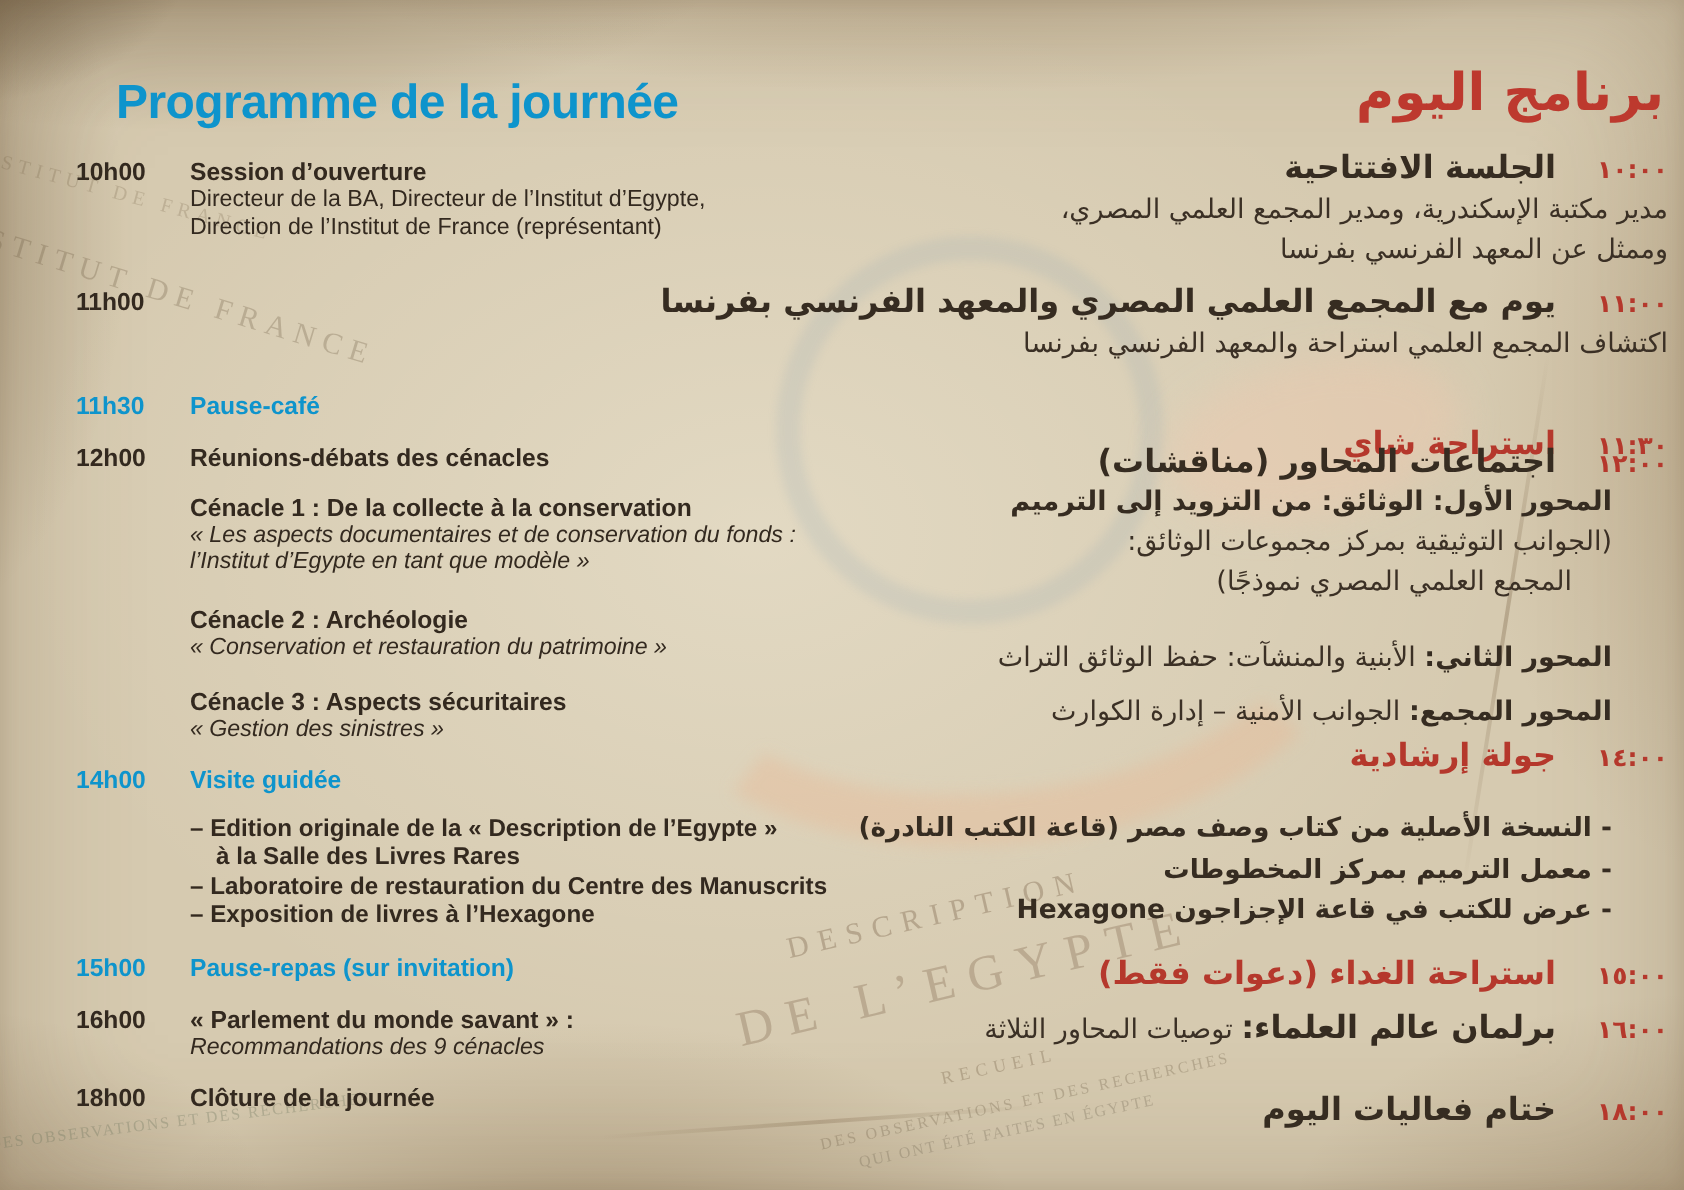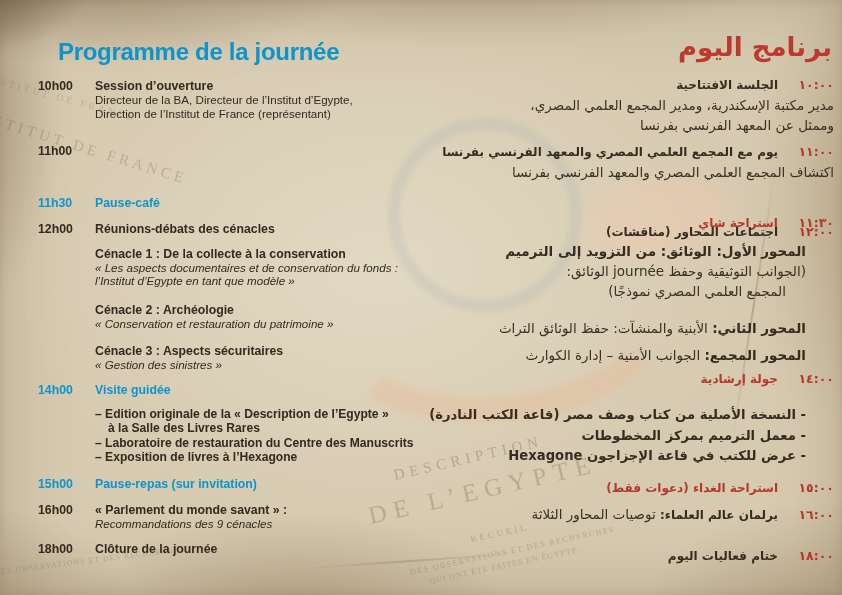--- a/index.html
+++ b/index.html
@@ -61,21 +61,21 @@
   .fr-sub .fr-line { line-height:13.4px; }
   .hl { color:#0e94cc; }
   .bullet-cont { padding-left:13px; }
   .fr-bullets .fr-line { font-weight:bold; font-size:12.1px; line-height:14.4px; }
   
   .ar-row { position:absolute; right:8px; direction:rtl; text-align:right; white-space:nowrap;
             font-family:"DejaVu Sans",sans-serif; color:#3b3025; }
   .ar-head { line-height:20px; }
   .ar-time { display:inline-block; width:40px; text-align:right; direction:ltr; unicode-bidi:embed;
              margin-left:16px; font-weight:bold; font-size:12.5px; color:#b5382c; vertical-align:baseline; }
-  .ar-label { font-weight:bold; font-size:12px; color:#362c21; }
+  .ar-label { font-weight:bold; font-size:16px; color:#362c21; }
   .ar-label.red { color:#b5382c; }
   .ar-line { font-weight:normal; font-size:13.5px; line-height:20px; }
   .ar-sub { position:absolute; right:36px; direction:rtl; text-align:right; white-space:nowrap;
             font-family:"DejaVu Sans",sans-serif; color:#3b3025; }
   .ar-sub .ar-bold { font-weight:bold; font-size:13.5px; color:#362c21; line-height:20px; }
   .ar-sub .ar-line { line-height:20px; }
   .ar-indent { padding-right:20px; }
   .ar-bullet { font-weight:bold; font-size:13.2px; line-height:20.5px; color:#362c21; }
 </style>
 </head>
@@ -184,38 +184,38 @@
       <span class="ar-time">١٠:٠٠</span><span class="ar-label">الجلسة الافتتاحية</span>
     </div>
     <div class="ar-line">مدير مكتبة الإسكندرية، ومدير المجمع العلمي المصري،</div>
     <div class="ar-line">وممثل عن المعهد الفرنسي بفرنسا</div>
   </div>
 
   <div class="ar-row" style="top:141px">
     <div class="ar-head">
       <span class="ar-time">١١:٠٠</span><span class="ar-label">يوم مع المجمع العلمي المصري والمعهد الفرنسي بفرنسا</span>
     </div>
-    <div class="ar-line">اكتشاف المجمع العلمي المصري والمعهد الفرنسي بفرنسا</div>
+    <div class="ar-line">اكتشاف المجمع العلمي استراحة والمعهد الفرنسي بفرنسا</div>
   </div>
 
   <div class="ar-row" style="top:212px">
     <div class="ar-head">
       <span class="ar-time">١١:٣٠</span><span class="ar-label red">استراحة شاي</span>
     </div>
   </div>
 
   <div class="ar-row" style="top:221px">
     <div class="ar-head">
       <span class="ar-time">١٢:٠٠</span><span class="ar-label">اجتماعات المحاور (مناقشات)</span>
     </div>
   </div>
 
   <div class="ar-sub" style="top:241px">
     <div class="ar-bold">المحور الأول: الوثائق: من التزويد إلى الترميم</div>
-    <div class="ar-line">(الجوانب التوثيقية وحفظ journée الوثائق:</div>
+    <div class="ar-line">(الجوانب التوثيقية بمركز مجموعات الوثائق:</div>
     <div class="ar-line ar-indent">المجمع العلمي المصري نموذجًا)</div>
   </div>
 
   <div class="ar-sub" style="top:318px">
     <div><span class="ar-bold">المحور الثاني:</span><span class="ar-line"> الأبنية والمنشآت: حفظ الوثائق التراث</span></div>
   </div>
 
   <div class="ar-sub" style="top:345px">
     <div><span class="ar-bold">المحور المجمع:</span><span class="ar-line"> الجوانب الأمنية – إدارة الكوارث</span></div>
   </div>

